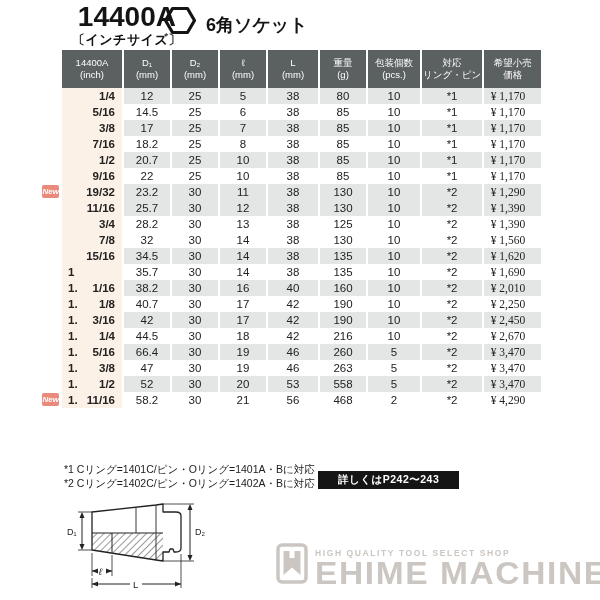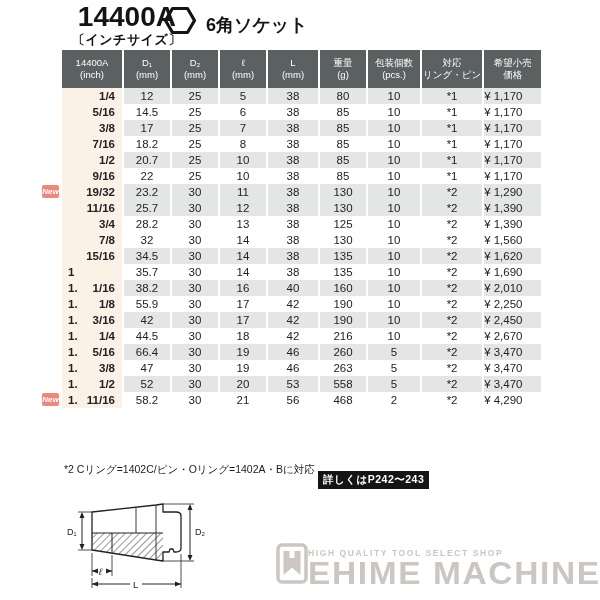--- a/index.html
+++ b/index.html
@@ -26,39 +26,39 @@
     font-size:9.5px; line-height:1.3; height:38px; vertical-align:middle;
     text-align:center; padding:0 1px; white-space:nowrap;
   }
   table.spec td {
     height:16px; font-size:11.5px; text-align:center;
     padding:0; white-space:nowrap; vertical-align:middle; color:#222;
   }
   tr.striped td { background:#e3e6e4; }
   table.spec td.inch { background:#fbf1e7; font-weight:bold; position:relative; }
   .inchwrap { display:flex; justify-content:space-between; padding:0 7px 0 6px; }
-  table.spec td.price { text-align:left; padding-right:5px; }
+  table.spec td.price { text-align:right; padding-right:16px;font-family:Liberation Serif, serif; }
   .newbadge {
     position:absolute; left:-20px; top:1px; width:17px; height:13px;
     background:#e98a7d; color:#fff; font-size:8px; line-height:13px;
-    font-style:italic; font-weight:bold; text-align:center; border-radius:2px;
+    font-style:italic; font-weight:bold; text-align:right; border-radius:2px;
   }
 
   
   .footnotes { position:absolute; left:64px; top:463px; font-size:10.5px; line-height:13.5px; color:#1c1c1c; }
   .page-badge {
     position:absolute; left:318px; top:471px; background:#151515; color:#fff;
-    font-size:10.5px; font-weight:bold; padding:2px 5px; letter-spacing:0.5px;
+    font-size:10.5px; font-weight:bold; padding:2px 20px; letter-spacing:0.5px;
   }
 
   
   .diagram { position:absolute; left:66px; top:500px; }
 
   
-  .logo { position:absolute; left:276px; top:543px; display:flex; color:#cbc6c1; }
+  .logo { position:absolute; left:276px; top:543px; display:flex; gap:7px; color:#cbc6c1; }
   .logo .mark { flex:0 0 auto; }
   .logo .tagline { font-size:8.5px; font-weight:bold; letter-spacing:1.6px; margin-top:5px; white-space:nowrap; }
   .logo .name {
     font-size:31px; font-weight:bold; letter-spacing:1.5px; line-height:1.02;
     white-space:nowrap; transform:scaleX(1.08); transform-origin:left center;
   }
 </style>
 </head>
 <body>
 
@@ -334,21 +334,21 @@
         <td>*2</td>
         <td class="price">¥ 2,010</td>
       </tr>
       <tr>
         <td class="inch">
           <div class="inchwrap">
             <span>1.</span>
             <span>1/8</span>
           </div>
         </td>
-        <td>55.9</td>
+        <td>40.7</td>
         <td>30</td>
         <td>17</td>
         <td>42</td>
         <td>190</td>
         <td>10</td>
         <td>*2</td>
         <td class="price">¥ 2,250</td>
       </tr>
       <tr class="striped">
         <td class="inch">
@@ -444,20 +444,21 @@
         <td>56</td>
         <td>468</td>
         <td>2</td>
         <td>*2</td>
         <td class="price">¥ 4,290</td>
       </tr>
     </tbody>
 </table>
 
 <div class="footnotes">
+  <div>*1 Cリング=1401C/ピン・Oリング=1401A・Bに対応</div>
   <div>*2 Cリング=1402C/ピン・Oリング=1402A・Bに対応</div>
 </div>
 <span class="page-badge">詳しくはP242〜243</span>
 
 <svg class="diagram" width="145" height="92" viewBox="0 0 145 92">
   <defs>
     <pattern id="hatch" width="5" height="5" patternUnits="userSpaceOnUse" patternTransform="rotate(45)">
       <line x1="0" y1="0" x2="0" y2="5" stroke="#333" stroke-width="1"></line>
     </pattern>
   </defs>

